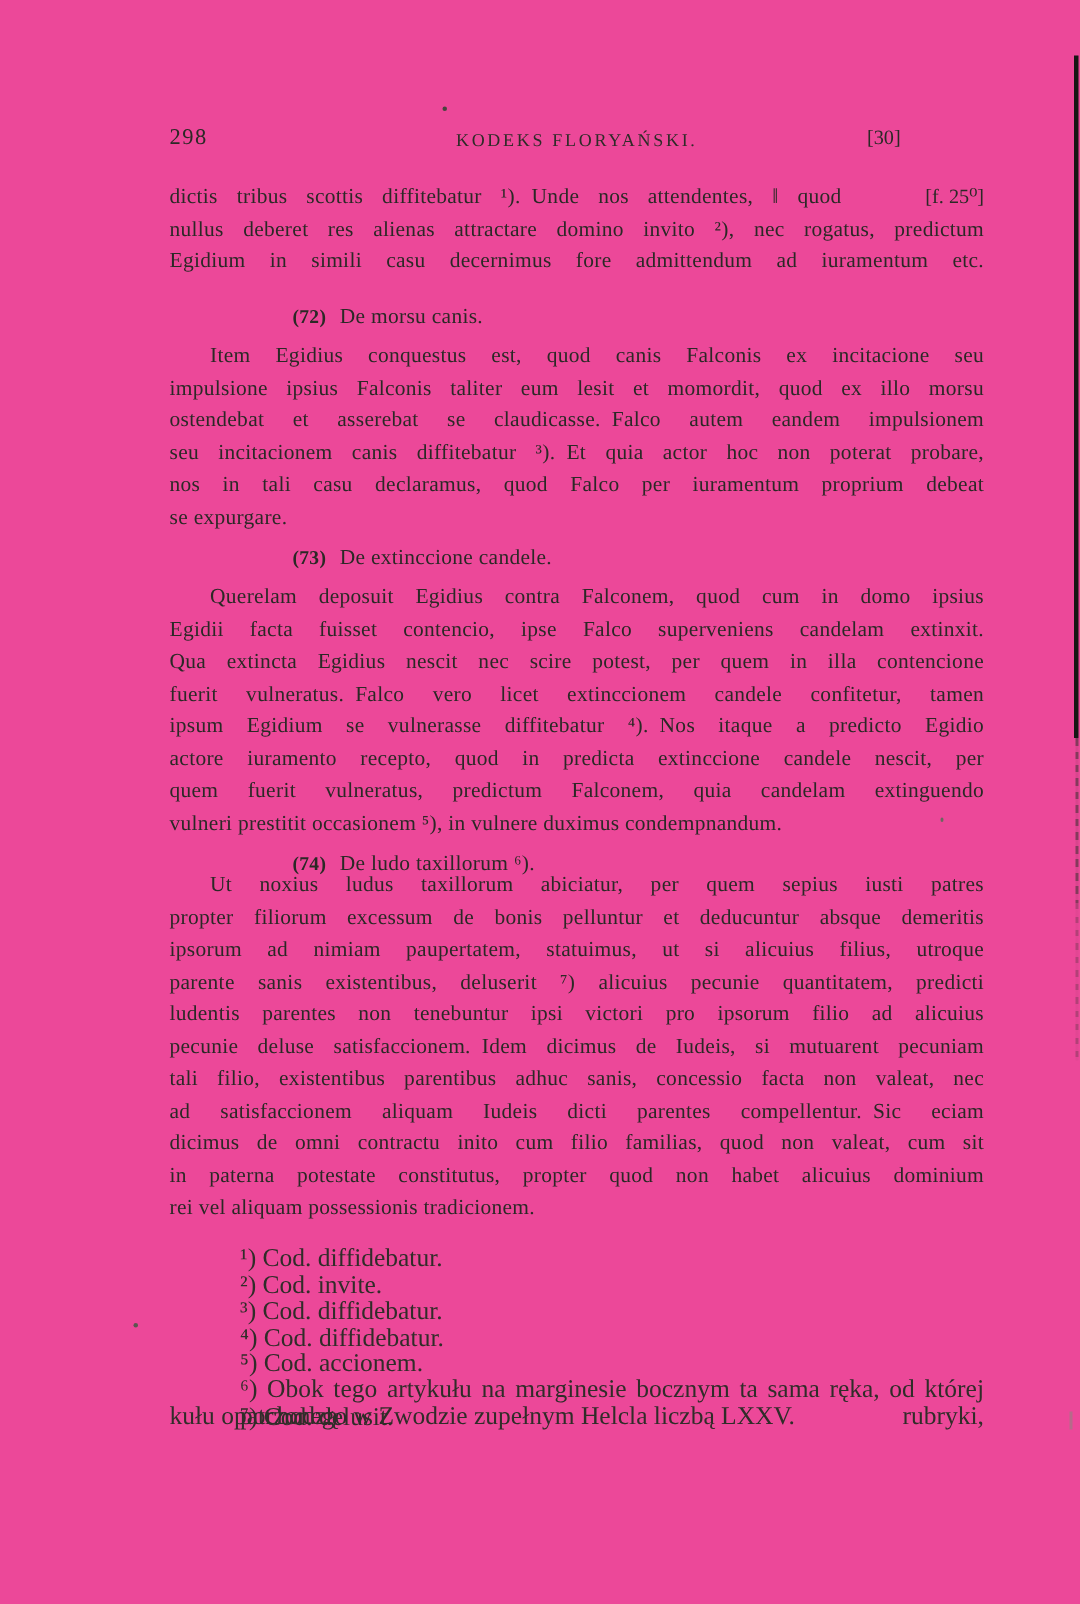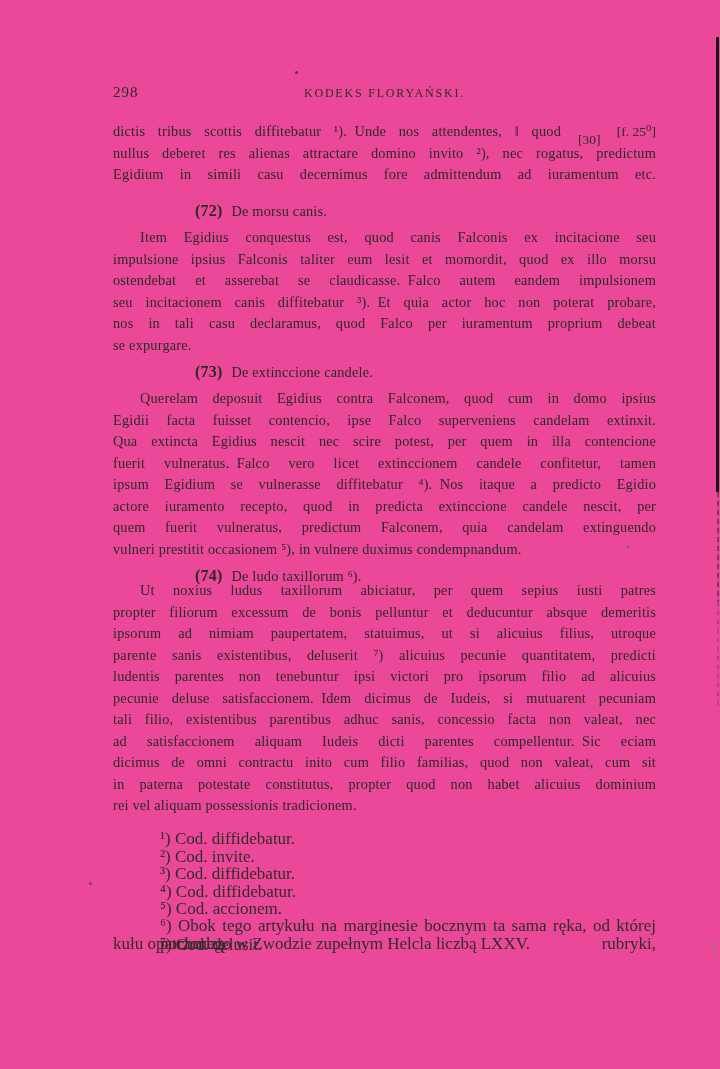--- a/index.html
+++ b/index.html
@@ -9,33 +9,33 @@
     background:#ec4899;
     font-family:"Liberation Serif","DejaVu Serif",serif;
     color:#2b2926;
     overflow:hidden;
     text-decoration:underline;
   }
   
   .page-number{position:absolute;left:113px;top:84px;font-size:15px;letter-spacing:1px;}
   .running-title{position:absolute;left:113px;top:86px;width:543px;text-align:center;
     font-size:12px;letter-spacing:1.8px;color:#2e2c28;}
-  .issue-number{position:absolute;left:578px;top:84px;font-size:13.5px;margin-top:48px;}
+  .issue-number{position:absolute;left:578px;top:84px;font-size:13.5px;}
   .folio-note{position:absolute;top:123px;right:64px;font-size:13.5px;}
   
   .para{position:absolute;left:113px;width:543px;font-size:14.3px;letter-spacing:0.2px;}
   .para .line{line-height:21.5px;height:21.5px;text-align:left;}
   .justify .line{text-align:justify;}
   .justify .line:not(:last-child){text-align-last:justify;}
   .justify-all .line{text-align:justify;text-align-last:justify;}
   .indent-first .line:first-child{padding-left:27px;}
   .intro{top:121px;}
   .intro .line:first-child{padding-right:95px;}
   .heading{position:absolute;left:195px;font-size:14.3px;line-height:21.5px;letter-spacing:0.2px;}
-  .heading .hnum{font-weight:700;font-size:16px;margin-right:9px;}
+  .heading .hnum{font-weight:700;font-size:13px;margin-right:9px;}
   .h72{top:200px;}  .p72{top:227px;}
   .h73{top:361px;}  .p73{top:388px;}
   .h74{top:565px;}  .p74{top:580px;}
   
   .footnotes-block{position:absolute;left:113px;width:543px;font-size:17px;color:#302d29;}
   .footnotes-block .line{line-height:17.5px;height:17.5px;text-align:left;}
   .fn-indent .line{padding-left:47px;}
   .fn-a{top:830px;}
   .fn-a2{top:917px;}
   .fn-a2 .line{text-align:justify;text-align-last:justify;}

